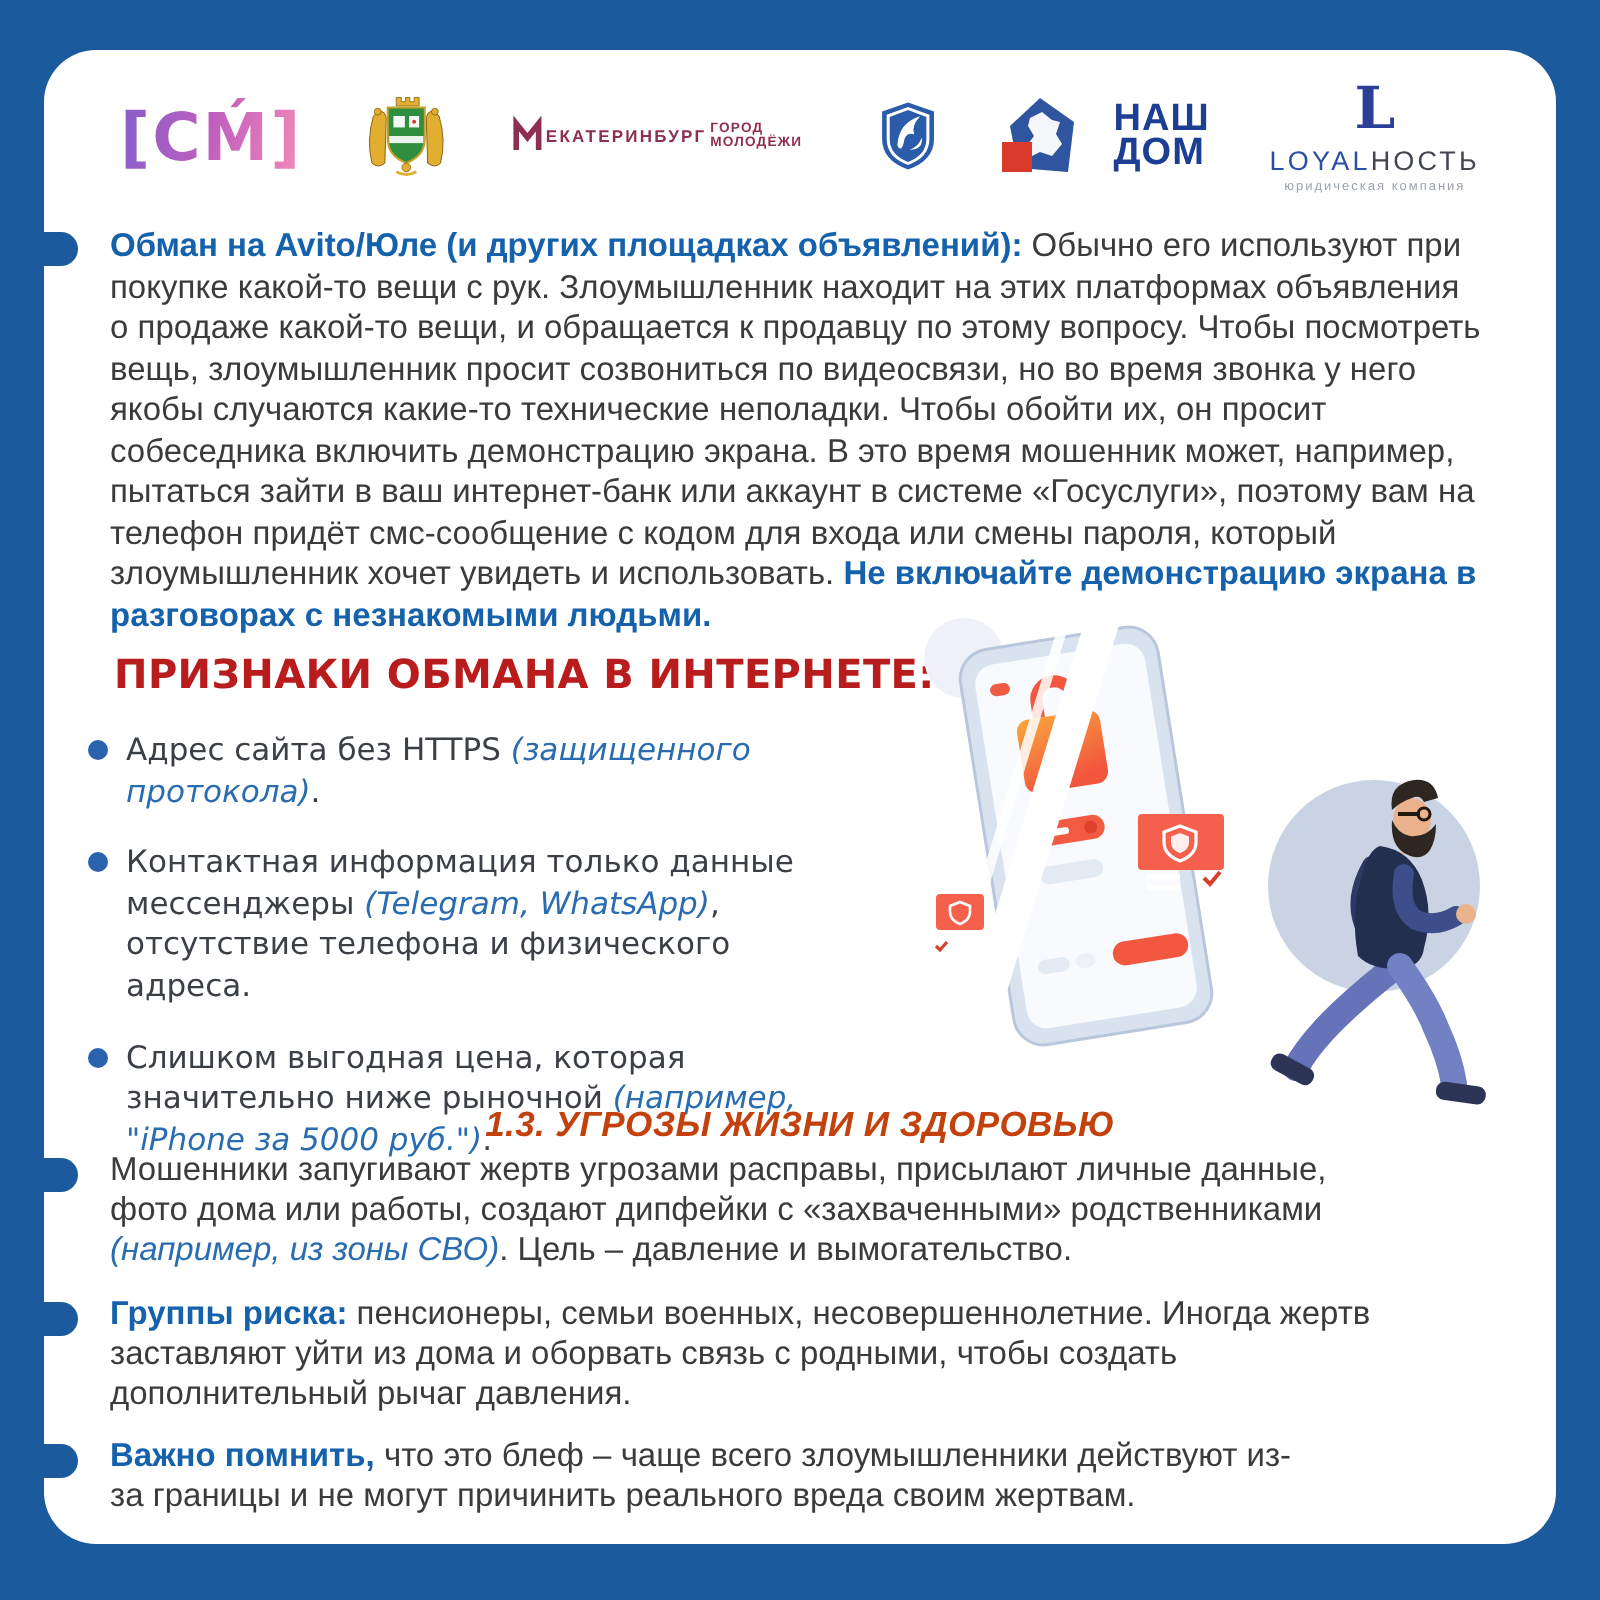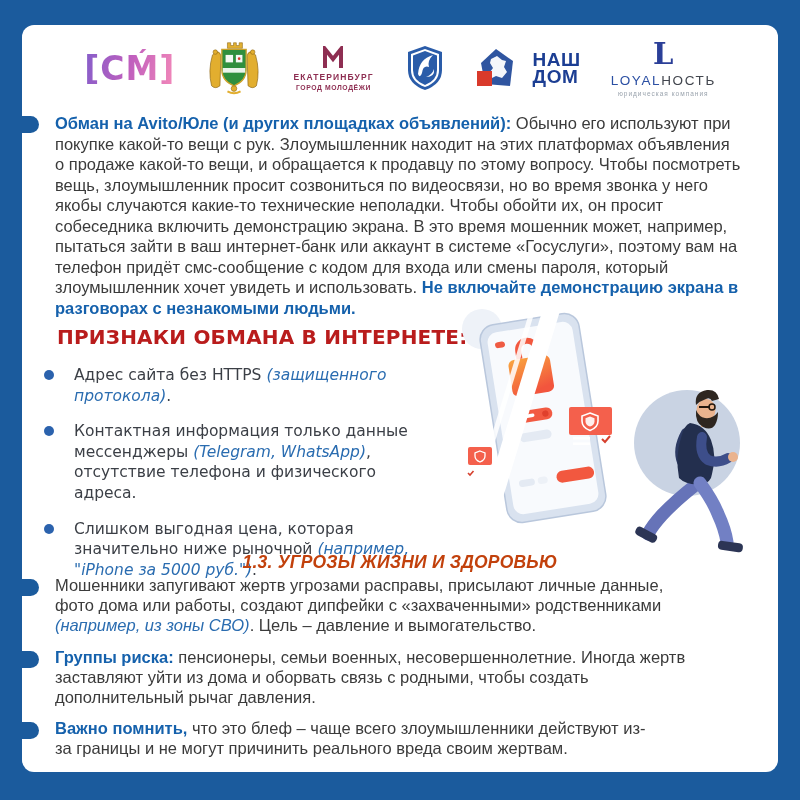--- a/index.html
+++ b/index.html
@@ -4,28 +4,28 @@
 <style>
   :root{
     --page-bg:#1b5b9d; --card-bg:#ffffff; --heading-blue:#1561ac;
     --italic-blue:#2a6cb0; --body-text:#3b3b3b; --accent-red:#f4604c;
   }
   *{box-sizing:border-box}
   html,body{margin:0;padding:0}
   body{width:800px;height:800px;background:var(--page-bg);position:relative;overflow:hidden;
        font-family:"Liberation Sans",sans-serif;}
   .card{position:absolute;left:22px;top:25px;width:756px;height:747px;
-        background:var(--card-bg);border-radius:12px;}
+        background:var(--card-bg);border-radius:26px;}
   
   .logos{position:absolute;left:38px;top:8px;width:680px;height:70px;
          display:flex;align-items:center;justify-content:center;gap:30px}
   .logo-cm{font-family:"DejaVu Sans",sans-serif;font-weight:bold;font-size:33px;letter-spacing:1px;
            background:linear-gradient(100deg,#8a5ec9 5%,#c05fbe 50%,#ef85b9 95%);
            -webkit-background-clip:text;background-clip:text;color:transparent;}
-  .logo-ekb{display:flex;flex-direction:column;align-items:center;gap:2px;color:#8e2e52}
+  .logo-ekb{display:flex;flex-direction:row;align-items:center;gap:2px;color:#8e2e52}
   .ekb-l1{font-size:8.5px;font-weight:bold;letter-spacing:1.1px}
   .ekb-l2{font-size:6.8px;font-weight:bold;letter-spacing:0.6px}
   .logo-nashdom{display:flex;align-items:center;gap:17px}
   .nd-text{font-weight:bold;font-size:19px;line-height:0.92;color:#1c3e93;letter-spacing:0.5px}
   .logo-loyal{display:flex;flex-direction:column;align-items:center}
   .loyal-l{font-family:"DejaVu Serif",serif;font-weight:bold;font-size:29px;line-height:1;color:#2b3f98}
   .loyal-name{font-size:13.5px;letter-spacing:1.6px;color:#2b4fa3;margin-top:4px;white-space:nowrap}
   .loyal-name .dark{color:#42464e}
   .loyal-tag{font-size:6.5px;letter-spacing:1px;color:#9aa3ad;margin-top:2px;white-space:nowrap}
   
@@ -35,21 +35,21 @@
   .p3{left:33px;top:623px;width:632px;line-height:1.2}
   .p4{left:33px;top:694px;width:600px;line-height:1.2}
   .tabmark{position:absolute;left:-33px;top:3px;width:17px;height:17px;
            background:var(--page-bg);border-radius:0 9px 9px 0}
   .run-bb{color:var(--heading-blue);font-weight:bold}
   .run-ib{color:var(--italic-blue);font-style:italic}
   
   .h2{position:absolute;left:35px;top:300px;margin:0;font-family:"DejaVu Sans",sans-serif;
       font-weight:bold;font-size:20px;color:#b91c1c;letter-spacing:0.2px}
   .bullets{position:absolute;left:22px;top:340px;width:378px;list-style:none;margin:0;padding:0}
-  .bullets li{display:flex;gap:20px;margin-bottom:15px;font-family:"DejaVu Sans",sans-serif;
+  .bullets li{display:flex;gap:9px;margin-bottom:15px;font-family:"DejaVu Sans",sans-serif;
               font-size:15.5px;line-height:1.33;color:#3b3f46}
   .dot{flex:0 0 10px;width:10px;height:10px;border-radius:50%;background:#2b62ad;margin-top:5px}
   .btext{flex:1}
   
   .h13{position:absolute;left:0;top:527px;width:100%;margin:0;text-align:center;
        font-weight:bold;font-style:italic;font-size:17.5px;color:#c2410c;letter-spacing:0.2px}
   .illus{position:absolute;left:428px;top:266px;width:332px;height:274px}
 </style>
 </head>
 <body>

